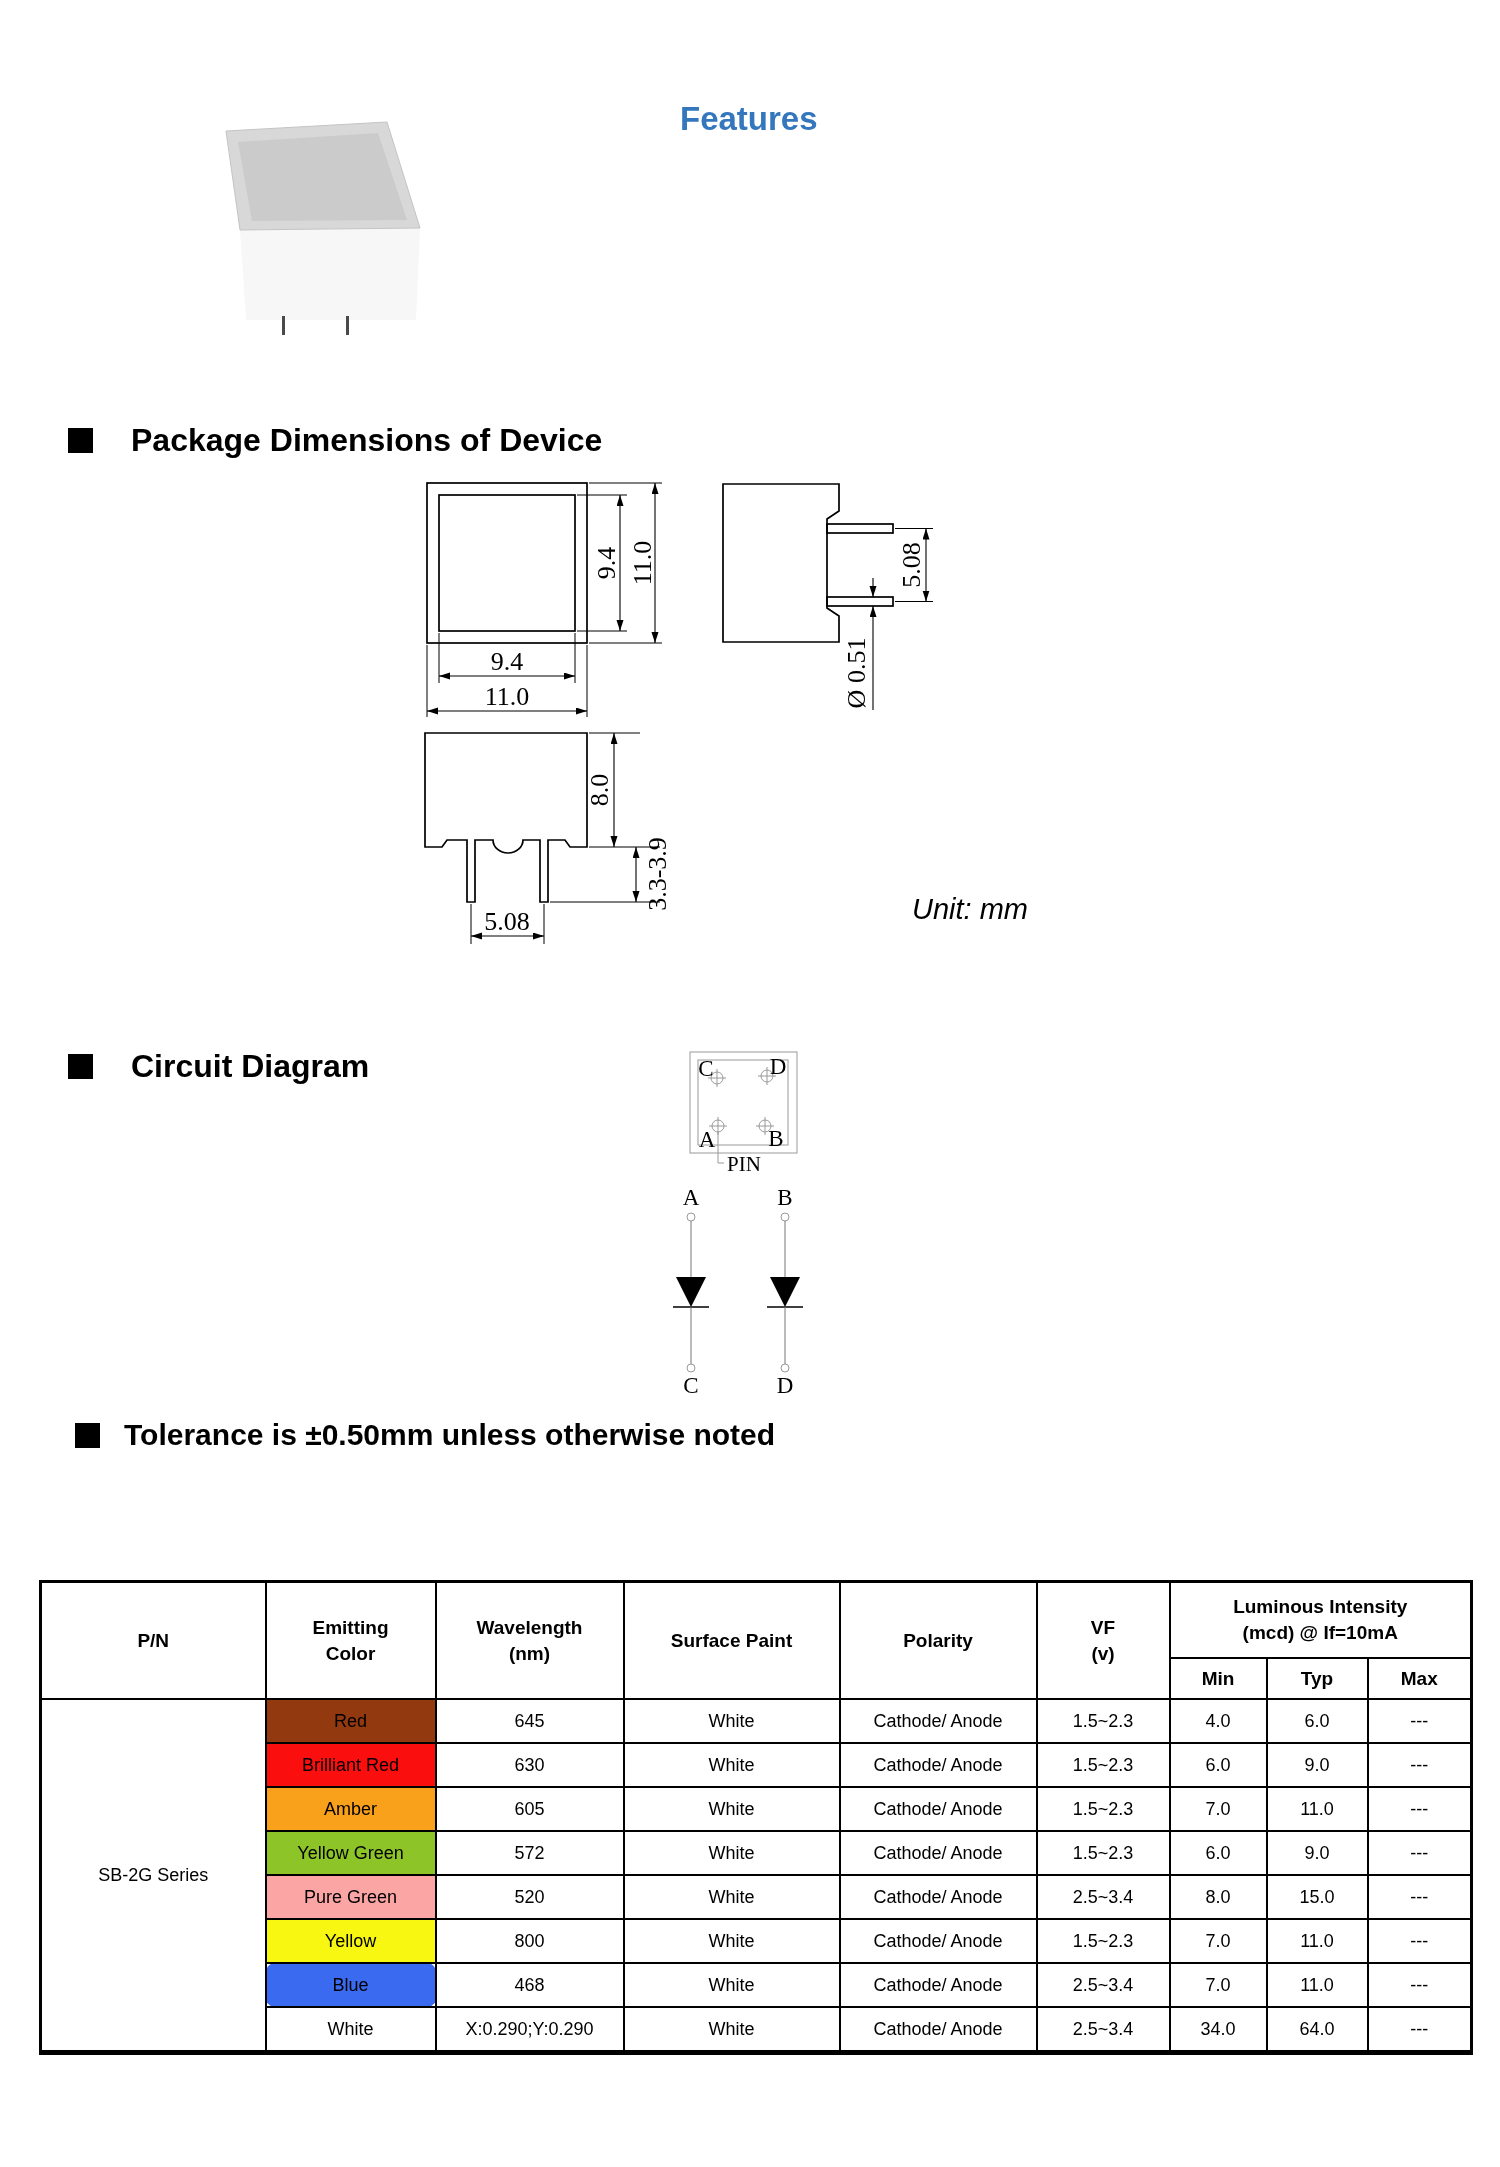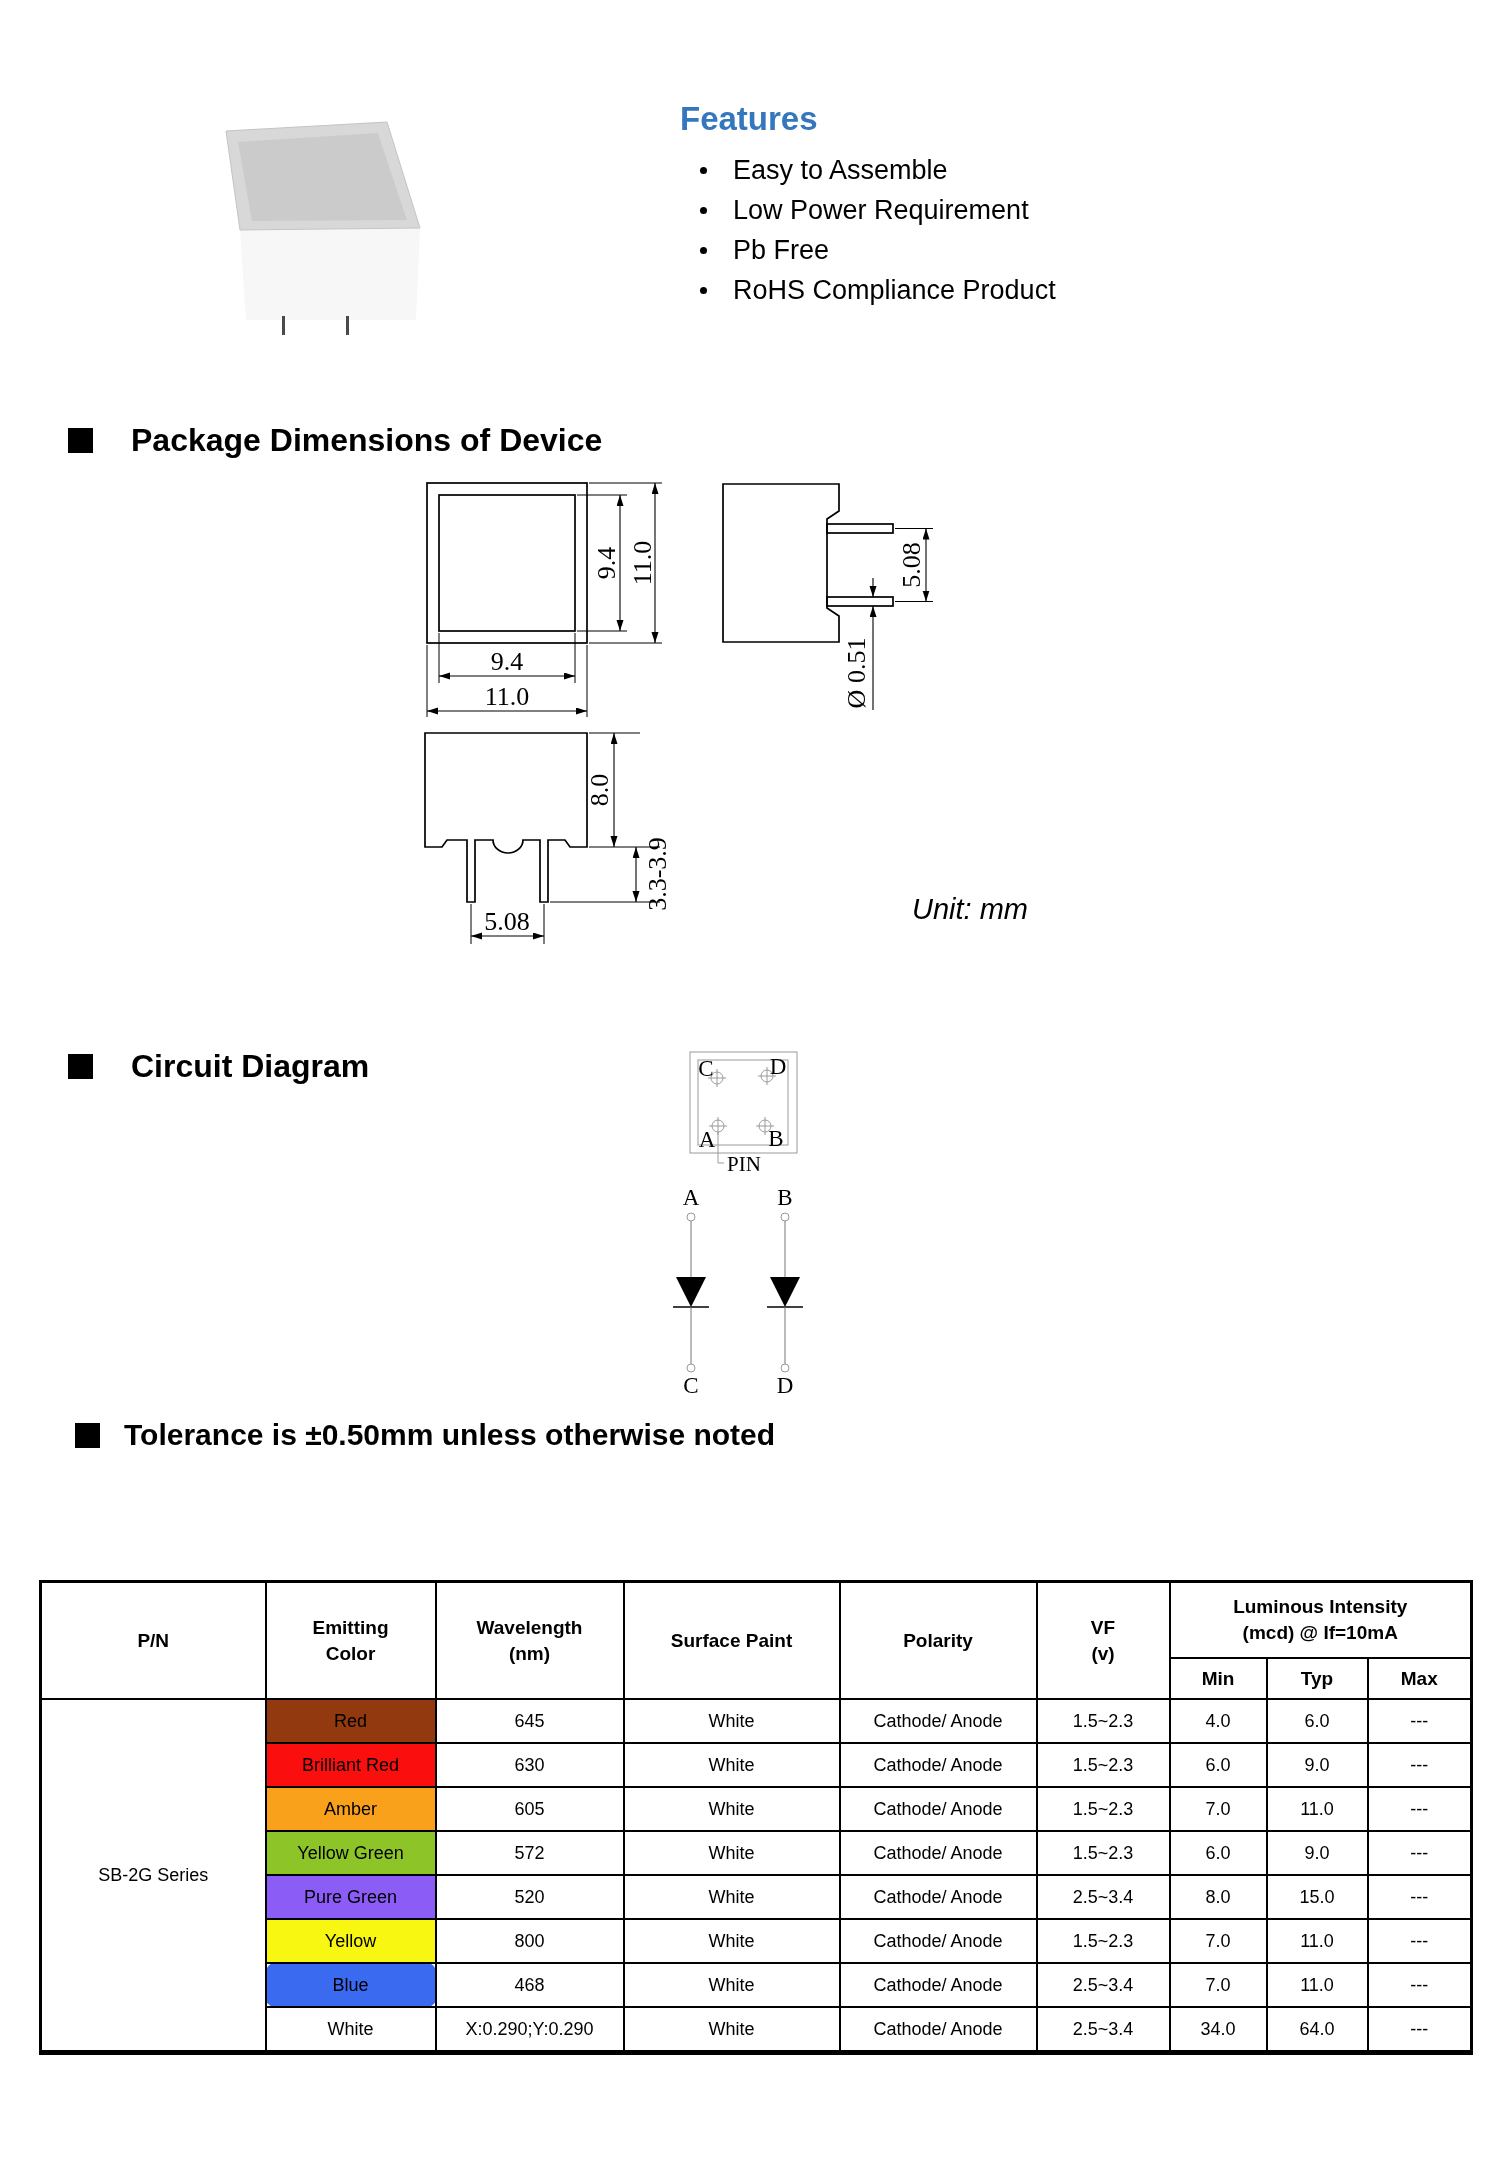--- a/index.html
+++ b/index.html
@@ -60,38 +60,20 @@
   <svg style="left:140px; top:80px;" width="320" height="280" viewBox="0 0 320 280">
     <polygon points="100,150 280,148 276,240 106,240" fill="#f7f7f7"></polygon>
     <polygon points="86,51 247,42 280,148 100,150" fill="#d8d8d8" stroke="#c4c4c4" stroke-width="1"></polygon>
     <polygon points="98,62 238,53 267,140 112,141" fill="#cbcbcb"></polygon>
     <rect x="142" y="236" width="3" height="19" fill="#4a4a4a"></rect>
     <rect x="206" y="236" width="3" height="19" fill="#4a4a4a"></rect>
   </svg>
 
   <div id="features">
     <h2 style="color:#3477BD;">Features</h2>
-    <ul>
-      <li>
-          <span class="dot"></span>
-          <span>Easy to Assemble</span>
-        </li>
-      <li>
-          <span class="dot"></span>
-          <span>Low Power Requirement</span>
-        </li>
-      <li>
-          <span class="dot"></span>
-          <span>Pb Free</span>
-        </li>
-      <li>
-          <span class="dot"></span>
-          <span>RoHS Compliance Product</span>
-        </li>
-    </ul>
   </div>
 
   <div class="sec" style="top:422px;">
     <span class="sq"></span>
     <span class="sec-title">Package Dimensions of Device</span>
   </div>
 
   <svg style="left:415px; top:475px;" width="260" height="245" viewBox="0 0 260 245">
     <rect class="ol" x="12" y="8" width="160" height="160"></rect>
     <rect class="ol" x="24" y="20" width="136" height="136"></rect>
@@ -277,21 +259,21 @@
         <td class="swatch" style="background: rgb(141, 196, 40);">Yellow Green</td>
         <td>572</td>
         <td>White</td>
         <td>Cathode/ Anode</td>
         <td>1.5~2.3</td>
         <td>6.0</td>
         <td>9.0</td>
         <td>---</td>
       </tr>
       <tr>
-        <td class="swatch" style="background: #8b5cf6;">Pure Green</td>
+        <td class="swatch" style="background: #fca5a5;">Pure Green</td>
         <td>520</td>
         <td>White</td>
         <td>Cathode/ Anode</td>
         <td>2.5~3.4</td>
         <td>8.0</td>
         <td>15.0</td>
         <td>---</td>
       </tr>
       <tr>
         <td class="swatch" style="background: rgb(247, 247, 17);">Yellow</td>

